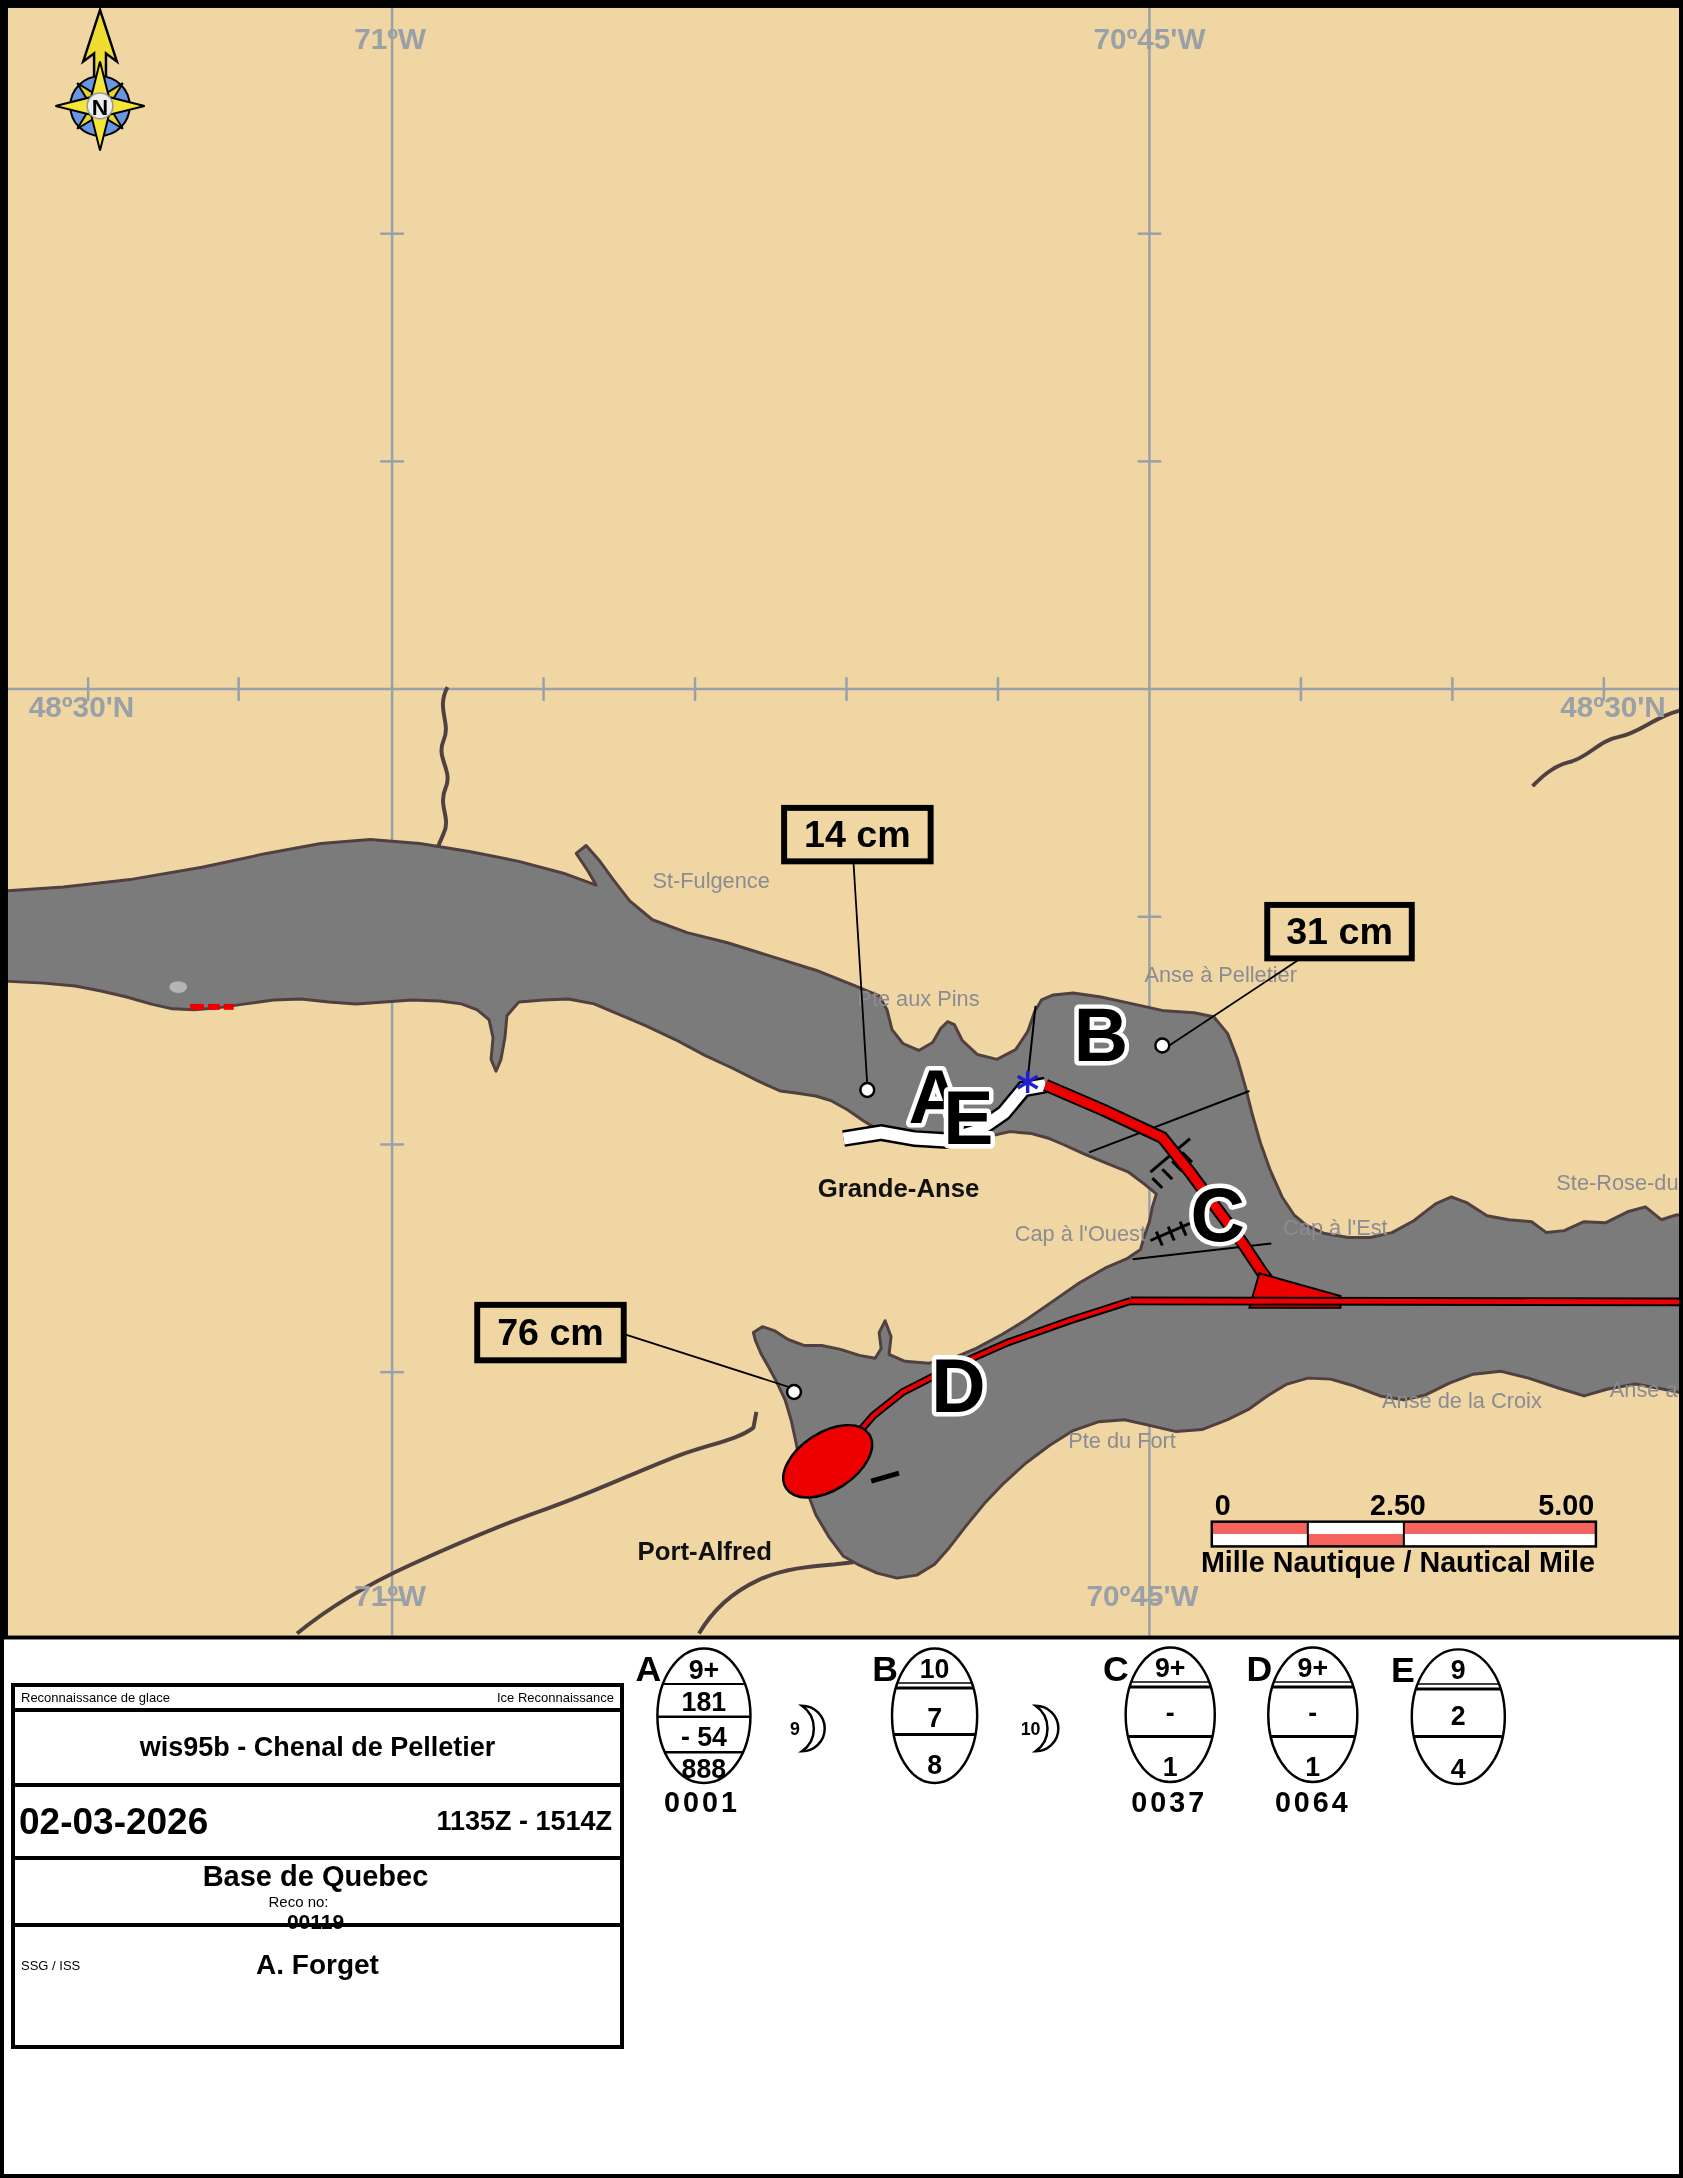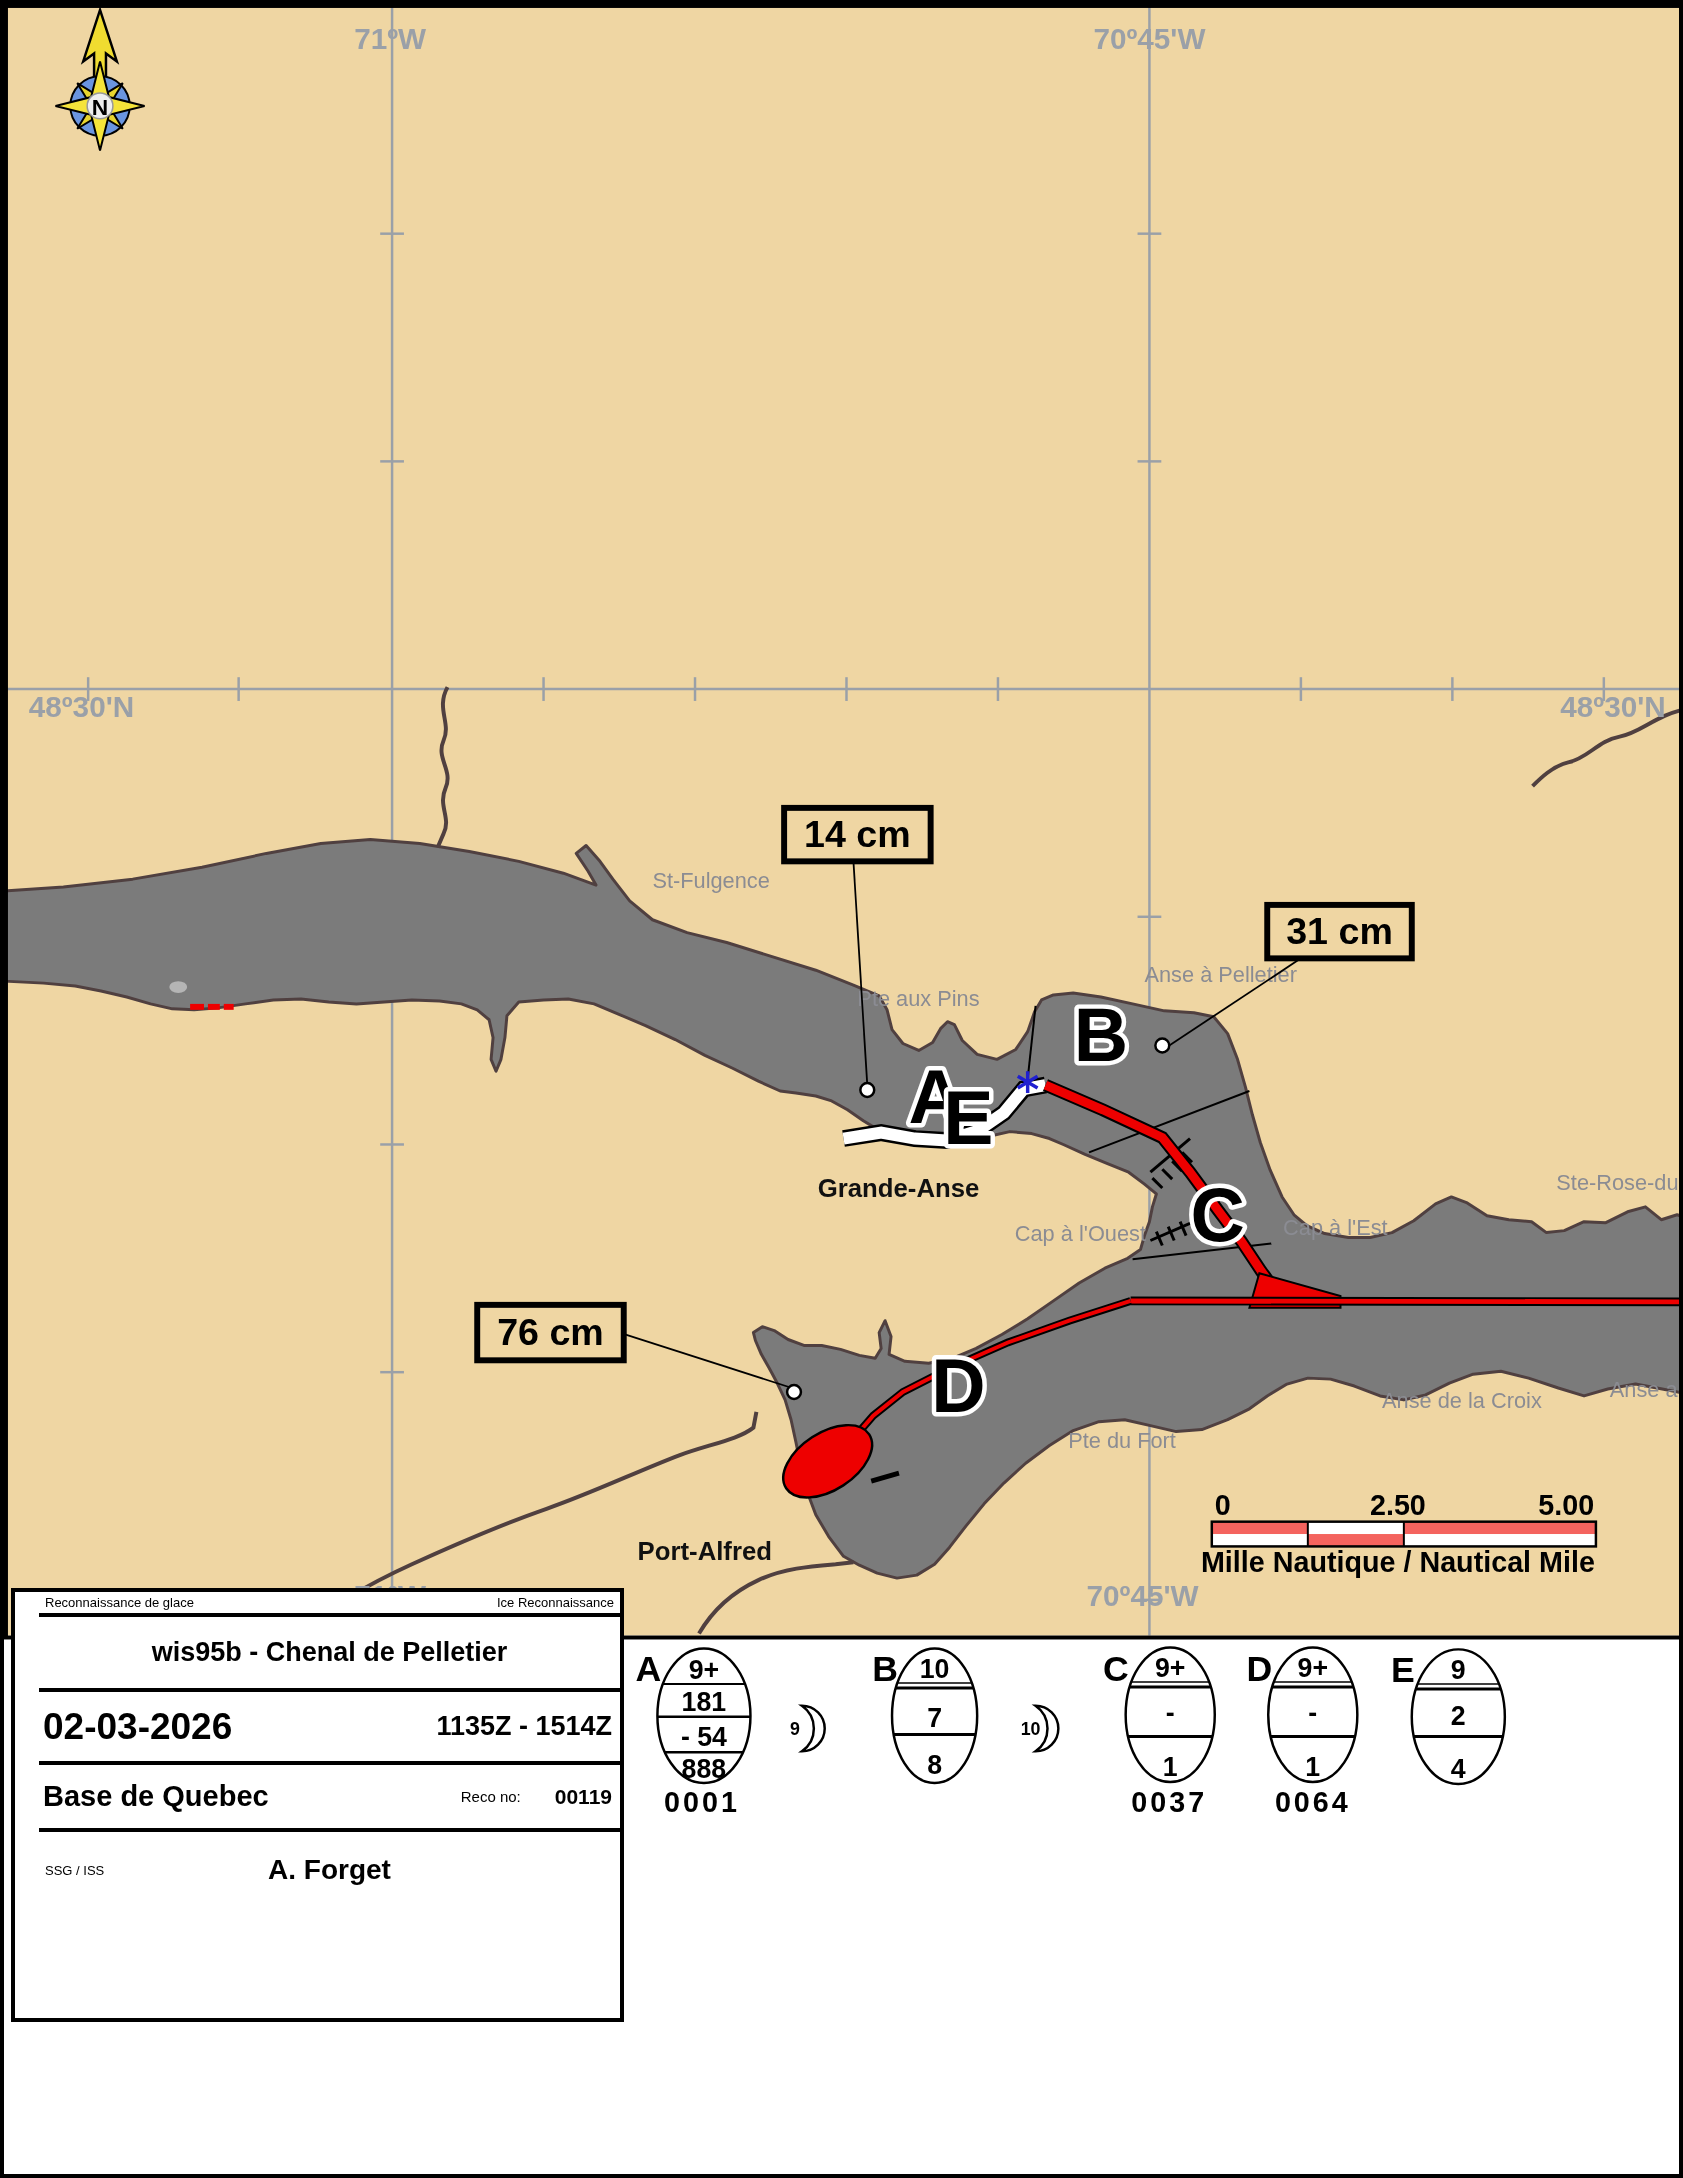--- a/index.html
+++ b/index.html
@@ -13,32 +13,32 @@
   .gridlab{fill:#9aa0a8;font-size:30px;font-weight:700;}
   .zone{fill:#000;font-size:76px;font-weight:700;stroke:#fff;stroke-width:9px;
         paint-order:stroke;stroke-linejoin:round;}
   .thick{fill:#000;font-size:38px;font-weight:700;}
   .scl{fill:#000;font-size:29px;font-weight:700;}
   .eggnum{fill:#000;font-size:27px;font-weight:700;}
   .egglet{fill:#000;font-size:36px;font-weight:700;}
   .eggcode{fill:#000;font-size:29px;font-weight:700;letter-spacing:3px;}
   .moonnum{fill:#000;font-size:18px;font-weight:700;}
   
-  .panel{position:absolute;left:7px;top:1584px;width:613px;height:434px;
+  .panel{position:absolute;left:7px;top:1679px;width:613px;height:366px;
          background:#fff;border:4px solid #000;box-sizing:border-box;
-         display:flex;flex-direction:column;padding-left:24px;}
+         display:flex;flex-direction:column;}
   .prow{border-bottom:4px solid #000;box-sizing:border-box;position:relative;
         display:flex;align-items:center;}
   .prow:last-child{border-bottom:none;}
   .p-r1{height:25px;font-size:13px;justify-content:space-between;padding:0 6px;}
   .p-r2{height:75px;justify-content:center;font-size:27px;font-weight:700;}
   .p-r3{height:73px;justify-content:space-between;padding:0 8px 0 4px;}
   .p-r3 .date{font-size:37px;font-weight:700;}
   .p-r3 .time{font-size:27px;font-weight:700;}
-  .p-r4{height:67px;padding:0 8px 0 4px;}
+  .p-r4{height:67px;padding:0 8px 0 4px;flex-direction:column;}
   .p-r4 .base{font-size:29px;font-weight:700;flex:1;}
   .p-r4 .recolab{font-size:15px;margin-right:34px;}
   .p-r4 .reconum{font-size:21px;font-weight:700;}
   .p-r5{height:75px;border-radius:13px;}
   .p-r5 .ssg{position:absolute;left:6px;top:50%;transform:translateY(-50%);font-size:13px;}
   .p-r5 .obs{width:100%;text-align:center;font-size:28px;font-weight:700;}
   .p-r6{height:47px;justify-content:space-between;padding:0 6px;font-size:14.4px;line-height:1.45;}
   .p-r6 .right{text-align:right;}
 </style>
 </head>

